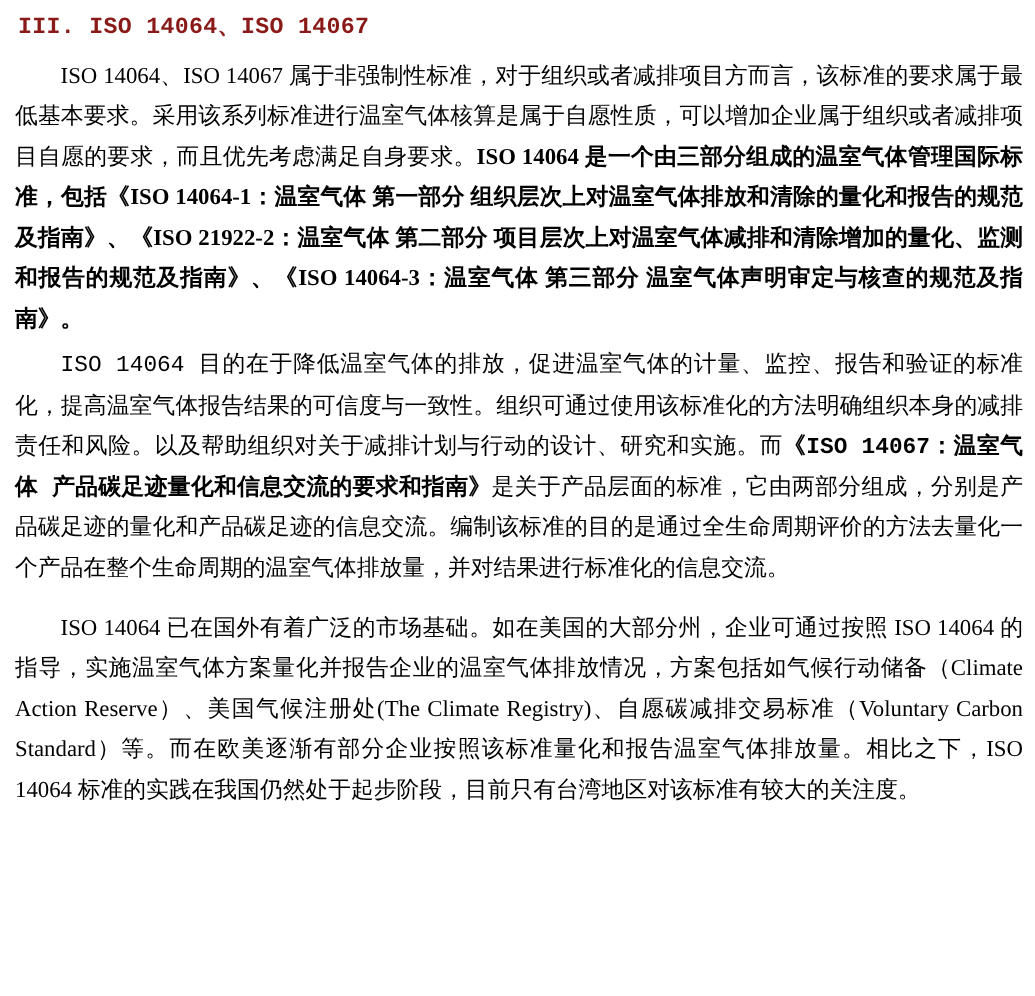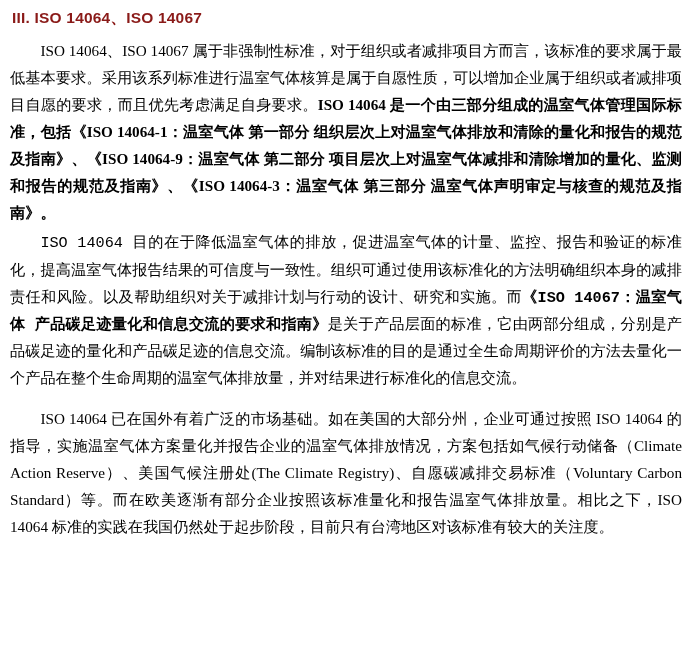--- a/index.html
+++ b/index.html
@@ -15,21 +15,21 @@
     overflow: hidden;
   }
   .page {
     width: 690px;
     height: 664px;
     box-sizing: border-box;
     padding: 6px 8px 0 10px;
     position: relative;
   }
   .heading {
-    font-family: Liberation Sans, sans-serif;
+    font-family: Liberation Mono, monospace;
     font-size: 15.5px;
     font-weight: bold;
     color: #8a1a18;
     letter-spacing: 0.2px;
     margin: 2px 0 9px 2px;
     line-height: 1.3;
   }
   .para {
     font-size: 15.2px;
     line-height: 1.78;
@@ -51,21 +51,21 @@
   }
 </style>
 </head>
 <body>
 
 <div class="page">
 
   <div class="heading">III. ISO 14064、ISO 14067</div>
 
   <p class="para p1">
-    <span>ISO 14064、ISO 14067 属于非强制性标准，对于组织或者减排项目方而言，该标准的要求属于最低基本要求。采用该系列标准进行温室气体核算是属于自愿性质，可以增加企业属于组织或者减排项目自愿的要求，而且优先考虑满足自身要求。</span><span class="b">ISO 14064 是一个由三部分组成的温室气体管理国际标准，包括《ISO 14064-1：温室气体 第一部分 组织层次上对温室气体排放和清除的量化和报告的规范及指南》、《ISO 14064-9：温室气体 第二部分 项目层次上对温室气体减排和清除增加的量化、监测和报告的规范及指南》、《ISO 14064-3：温室气体 第三部分 温室气体声明审定与核查的规范及指南》。</span>
+    <span>ISO 14064、ISO 14067 属于非强制性标准，对于组织或者减排项目方而言，该标准的要求属于最低基本要求。采用该系列标准进行温室气体核算是属于自愿性质，可以增加企业属于组织或者减排项目自愿的要求，而且优先考虑满足自身要求。</span><span class="b">ISO 14064 是一个由三部分组成的温室气体管理国际标准，包括《ISO 14064-1：温室气体 第一部分 组织层次上对温室气体排放和清除的量化和报告的规范及指南》、《ISO 21922-2：温室气体 第二部分 项目层次上对温室气体减排和清除增加的量化、监测和报告的规范及指南》、《ISO 14064-3：温室气体 第三部分 温室气体声明审定与核查的规范及指南》。</span>
   </p>
 
   <p class="para p2">
     <span>ISO 14064 目的在于降低温室气体的排放，促进温室气体的计量、监控、报告和验证的标准化，提高温室气体报告结果的可信度与一致性。组织可通过使用该标准化的方法明确组织本身的减排责任和风险。以及帮助组织对关于减排计划与行动的设计、研究和实施。而</span><span class="b">《ISO 14067：温室气体 产品碳足迹量化和信息交流的要求和指南》</span><span>是关于产品层面的标准，它由两部分组成，分别是产品碳足迹的量化和产品碳足迹的信息交流。编制该标准的目的是通过全生命周期评价的方法去量化一个产品在整个生命周期的温室气体排放量，并对结果进行标准化的信息交流。</span>
   </p>
 
   <p class="para p3">
     <span>ISO 14064 已在国外有着广泛的市场基础。如在美国的大部分州，企业可通过按照 ISO 14064 的指导，实施温室气体方案量化并报告企业的温室气体排放情况，方案包括如气候行动储备（Climate Action Reserve）、美国气候注册处(The Climate Registry)、自愿碳减排交易标准（Voluntary Carbon Standard）等。而在欧美逐渐有部分企业按照该标准量化和报告温室气体排放量。相比之下，ISO 14064 标准的实践在我国仍然处于起步阶段，目前只有台湾地区对该标准有较大的关注度。</span>
   </p>
 

